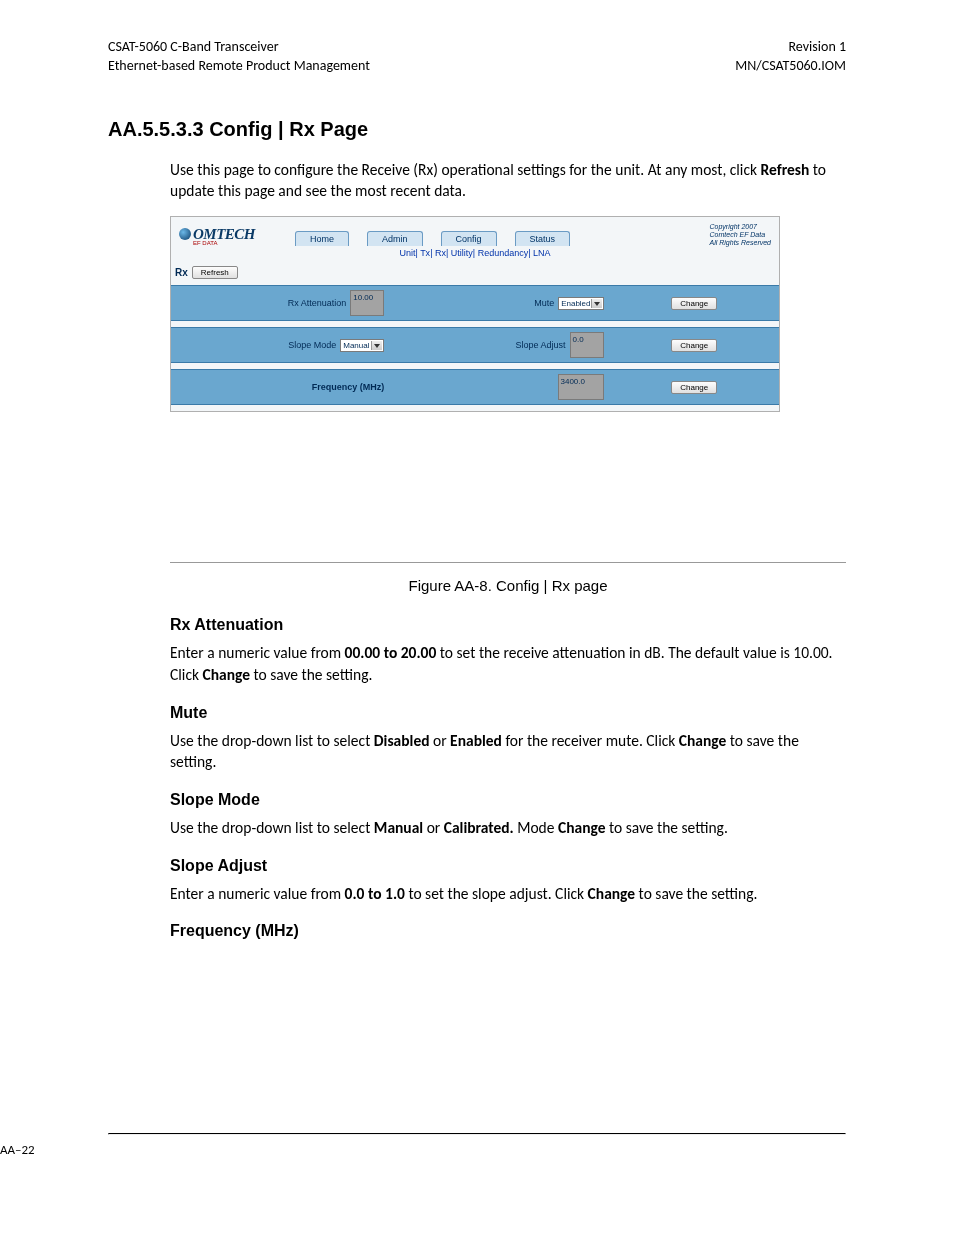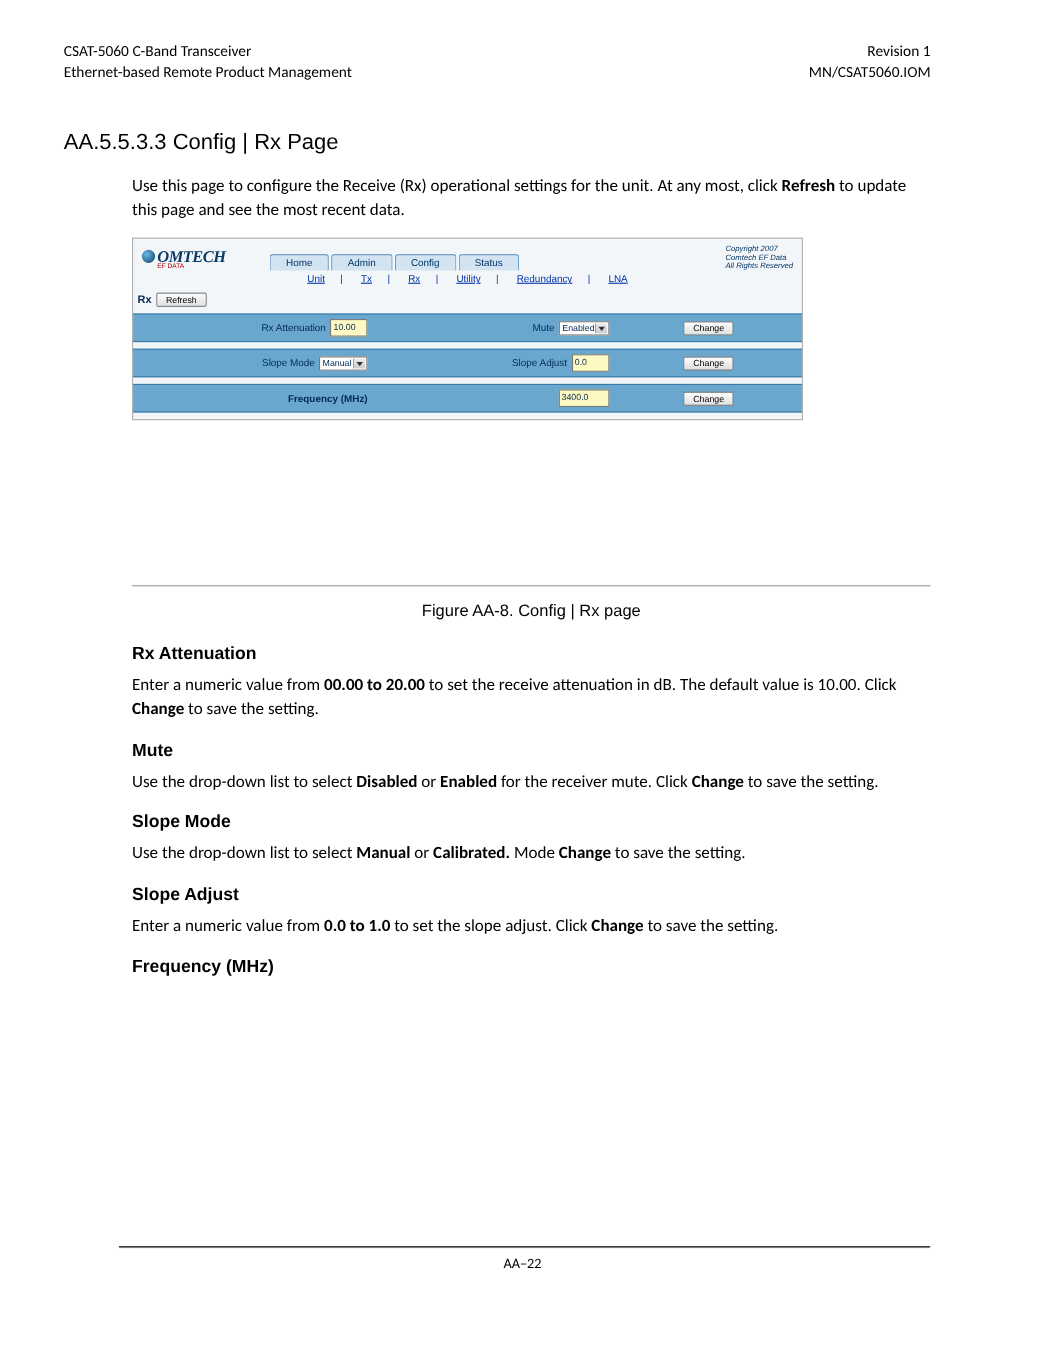--- a/index.html
+++ b/index.html
@@ -5,34 +5,34 @@
   * { box-sizing: border-box; margin: 0; padding: 0; }
   body {
     width: 954px;
     height: 1235px;
     background: #fff;
     font-family: Calibri, Arial, sans-serif;
     color: #000;
     position: relative;
   }
   .page {
-    padding: 38px 108px 0 58px;
+    padding: 38px 108px 0 108px;
   }
   .hdr {
     display: flex;
     justify-content: space-between;
     font-size: 14px;
     line-height: 1.35;
     margin-bottom: 42px;
   }
   .hdr .right { text-align: right; }
   h1.section {
     font-family: Arial, sans-serif;
     font-size: 20px;
-    font-weight: normal;
+    font-weight: bold;
     margin-bottom: 18px;
   }
   .body-block { padding-left: 62px; }
   .para { font-size: 15.5px; line-height: 1.4; margin-bottom: 14px; }
   .bold { font-weight: bold; }
   h2.sub {
     font-family: Arial, sans-serif;
     font-size: 16px;
     font-weight: bold;
     margin-top: 18px;
@@ -78,42 +78,42 @@
     line-height: 1;
   }
   .logo-sub { font-size:6px; color:#a00; font-style:normal; letter-spacing:0; display:block; margin-top:-2px; margin-left:14px;}
   .logo-globe {
     display:inline-block; width:12px; height:12px; border-radius:50%;
     background: radial-gradient(circle at 35% 35%, #6bb8e8, #0a3a66);
     vertical-align:-1px; margin-right:2px;
   }
   .tabs {
     display:flex;
-    gap:0;
+    gap:16px;
     margin-left:40px;
     margin-top:2px;
   }
   .tab {
     background:#d2e4f2;
     border:1px solid #6a9bc4;
     border-bottom:none;
     color:#003366;
     padding:2px 14px;
     font-size:9px;
     border-radius:3px 3px 0 0;
     margin-right:2px;
     cursor:pointer;
   }
   .subtabs {
     text-align:center;
     font-size:9px;
     color:#0033aa;
     margin:0 0 6px 0;
   }
-  .subtabs span { text-decoration: underline; cursor:pointer; margin:0 14px; }
+  .subtabs span { cursor:pointer; margin:0 0; }
   .cpy { font-size:7px; color:#003366; margin-left:auto; line-height:1.1; font-style:italic;}
   .rx-bar {
     display:flex; align-items:center; gap:4px;
     padding:2px 4px 6px 4px;
   }
   .rx-bar .rx-lbl { font-weight:bold; font-size:10px; color:#002a55; }
   .btn {
     background:linear-gradient(#fdfdfd,#e0e0e0);
     border:1px solid #888;
     border-radius:2px;
@@ -131,22 +131,22 @@
     align-items:center;
     margin-bottom:6px;
   }
   .band .cell { display:flex; align-items:center; justify-content:flex-end; gap:4px; color:#002a55; font-size:9px;}
   .band .cell.left { justify-content:flex-end; padding-right:14px;}
   .band .cell.mid  { justify-content:flex-end; padding-right:14px;}
   .band .cell.right{ justify-content:center; }
   .band .lbl { color:#002a55; }
   .band .lbl.bold { font-weight:bold; }
   .fld {
-    background:#fef9c3; border:1px solid #7a7a7a; font-size:8px;
-    padding:0 2px; height:16px; line-height:13px; min-width:34px;
+    background:#a3a3a3; border:1px solid #7a7a7a; font-size:8px;
+    padding:0 2px; height:26px; line-height:13px; min-width:34px;
     text-align:left;
   }
   .sel {
     background:#fff; border:1px solid #7a7a7a; font-size:8px;
     height:13px; line-height:11px; padding:0 12px 0 2px; position:relative; min-width:44px;
   }
   .sel::after{
     content:""; position:absolute; right:1px; top:1px; width:10px; height:9px;
     background:linear-gradient(#eee,#ccc); border-left:1px solid #999;
   }
@@ -155,21 +155,21 @@
     border-left:3px solid transparent; border-right:3px solid transparent; border-top:4px solid #333;
     z-index:2;
   }
   
   .page-rule {
     position:absolute; left:108px; right:108px; bottom:100px;
     border-top:1px solid #000;
   }
   .page-num {
     position:absolute; left:0; right:4px; bottom:78px;
-    text-align:center; font-size:13px;
+    text-align:left; font-size:13px;
   }
 </style>
 </head>
 <body>
 
 <div class="page">
 
   <div class="hdr">
     <div class="left">
       <div>CSAT-5060 C-Band Transceiver</div>

